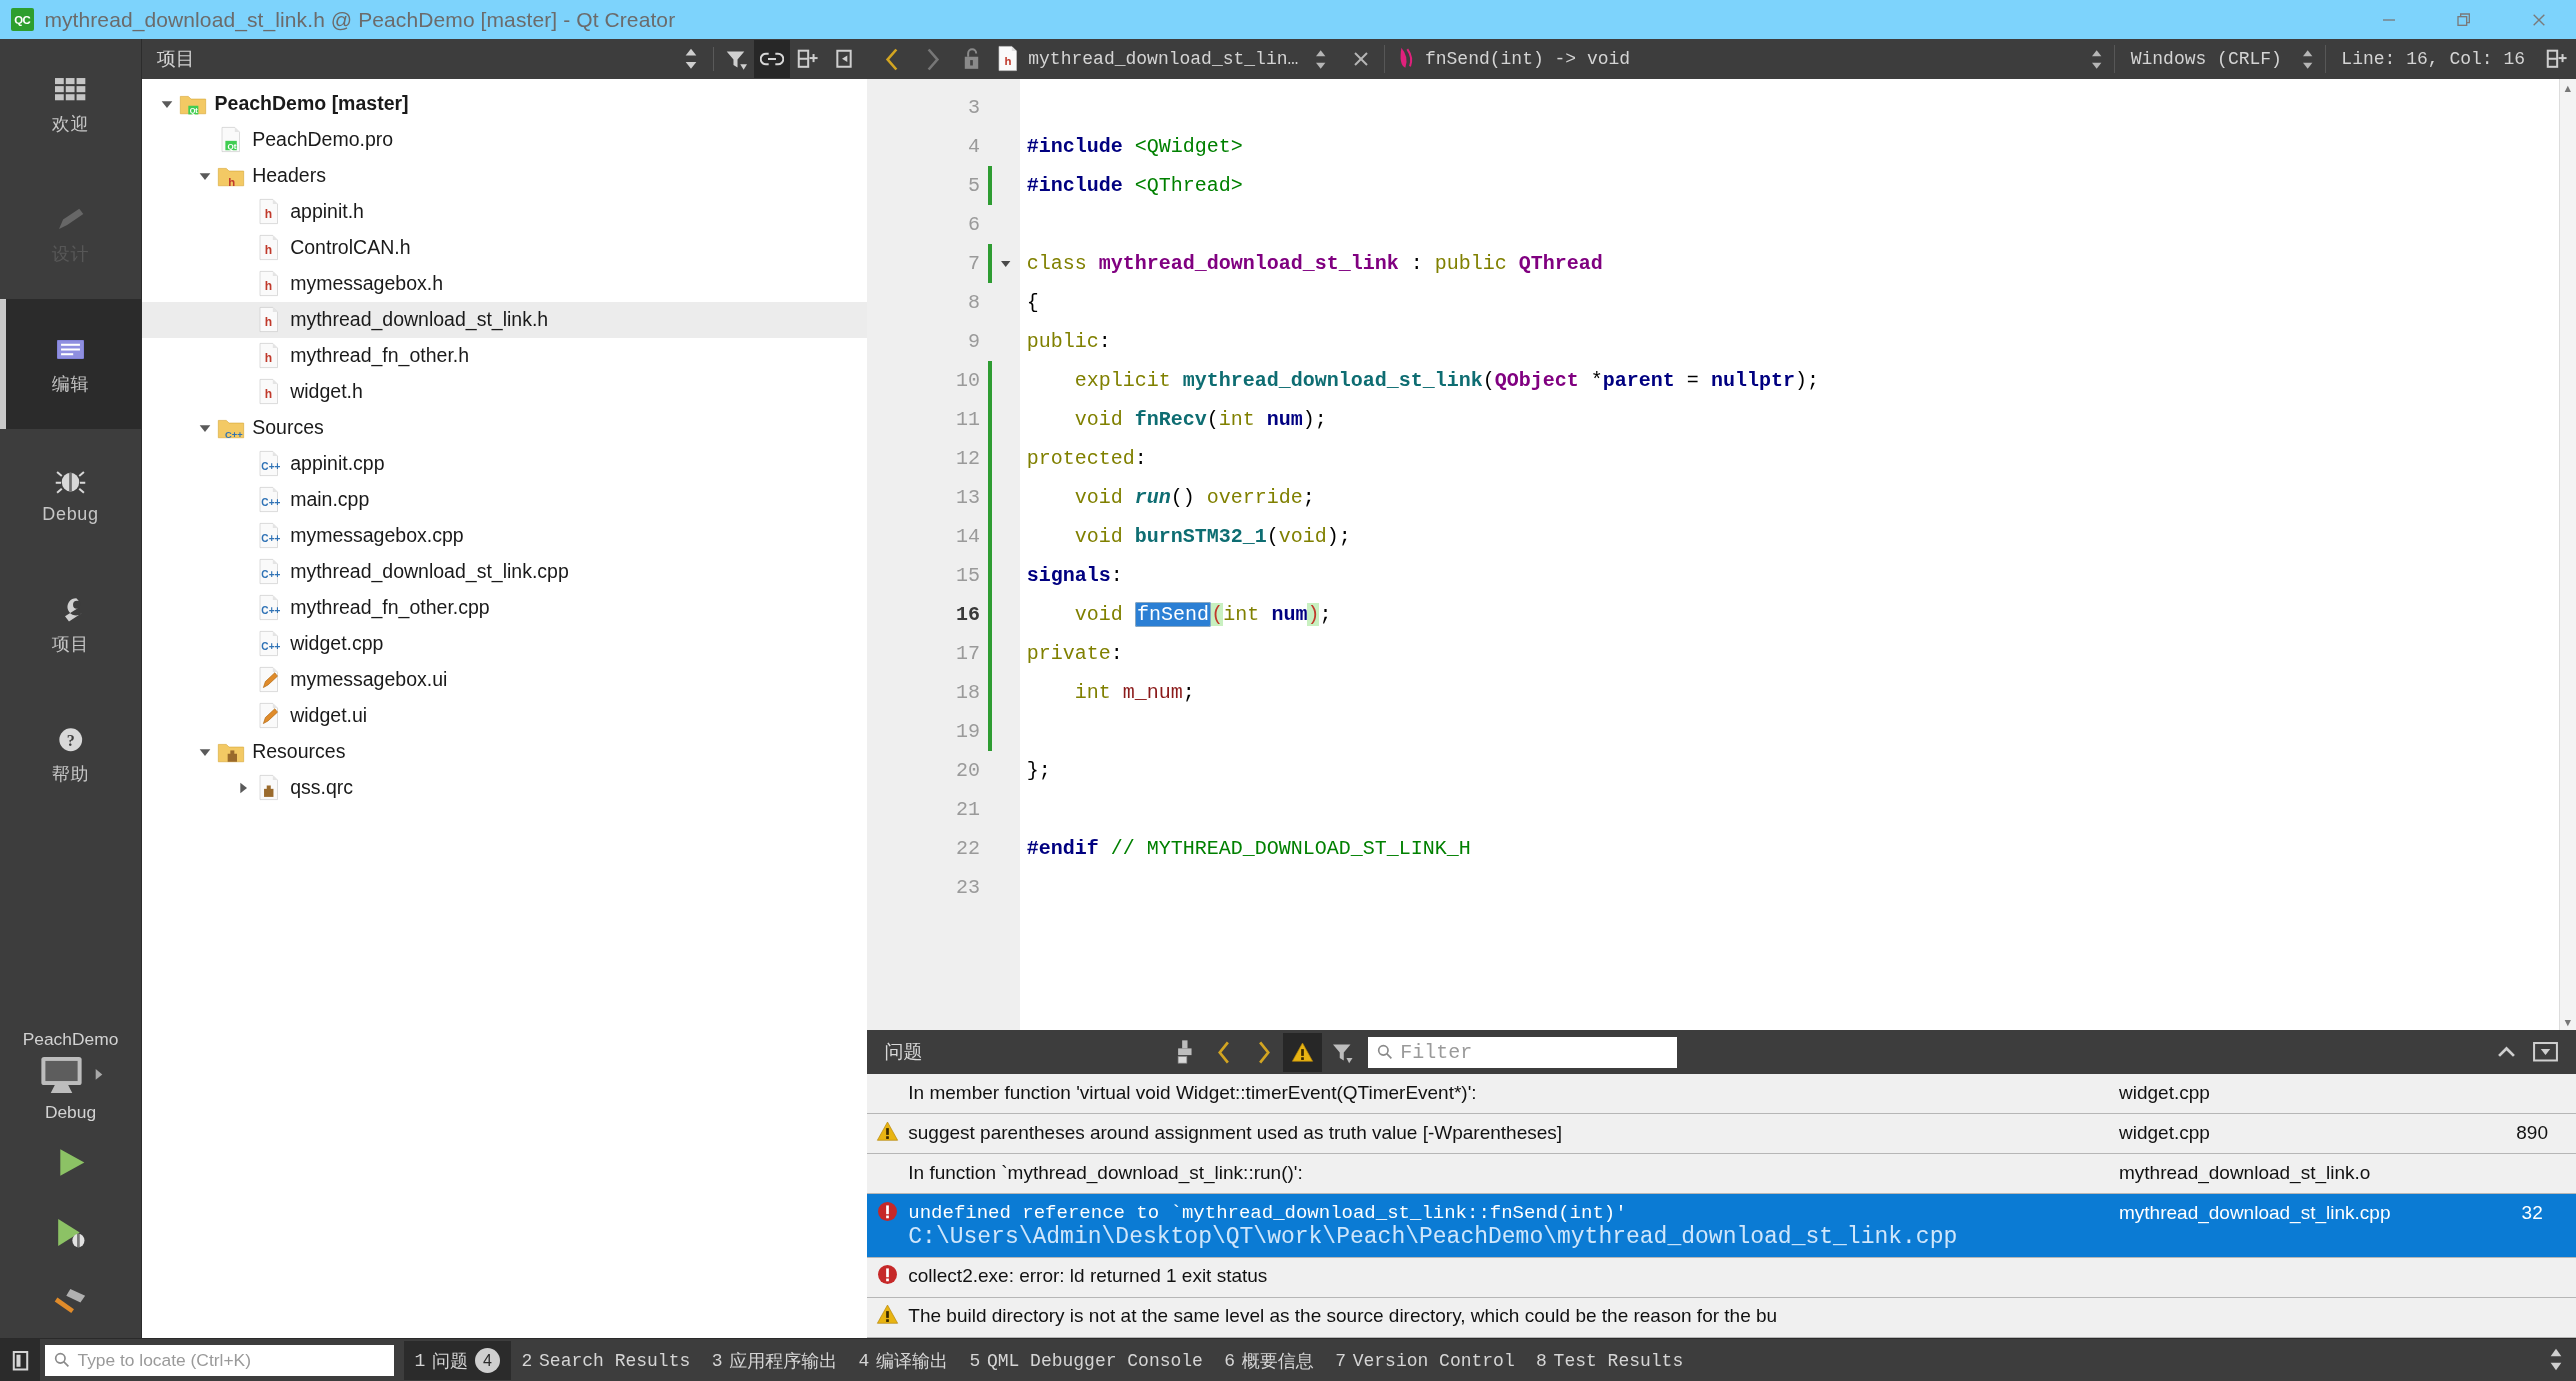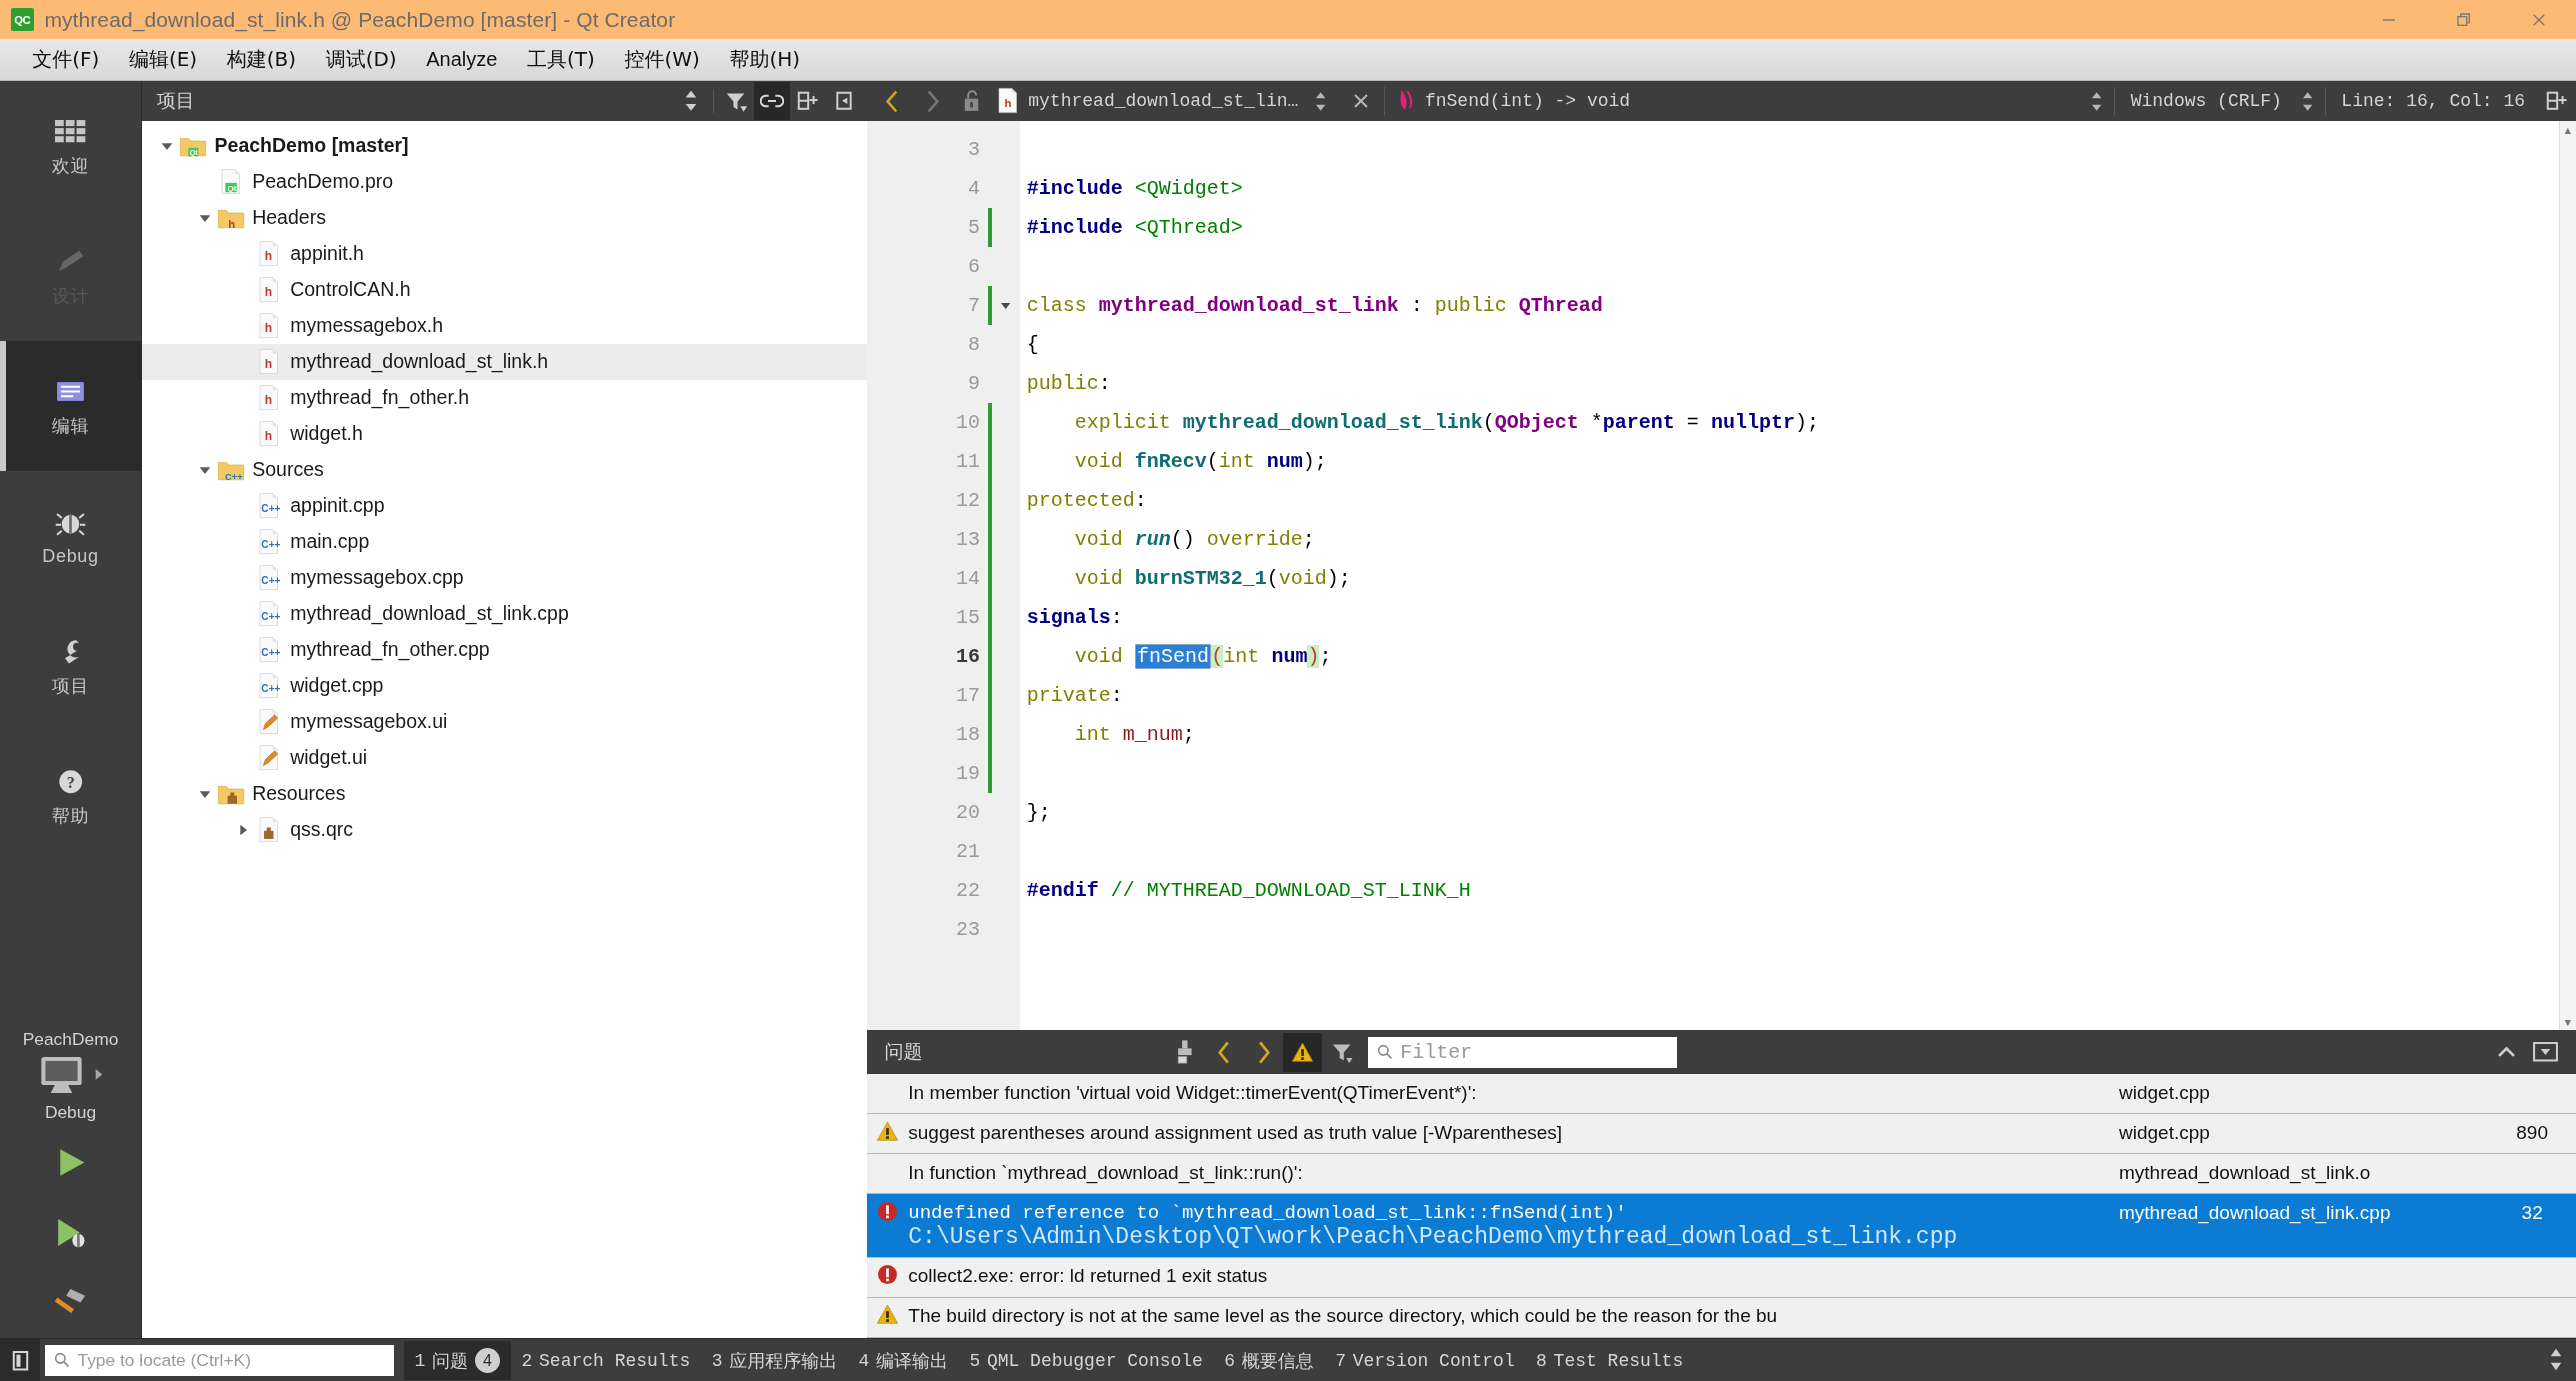--- a/index.html
+++ b/index.html
@@ -6,21 +6,21 @@
   html, body {
     width: 2576px; height: 1382px;
     overflow: hidden;
     font-family: "Liberation Sans", sans-serif;
     background: #ffffff;
   }
   .app { position: relative; width: 2576px; height: 1382px; display: flex; flex-direction: column; }
 
   
   .titlebar {
-    height: 39px; background: #fdba74; display: flex; align-items: center;
+    height: 39px; background: #7dd3fc; display: flex; align-items: center;
     flex: 0 0 39px; position: relative;
   }
   .title-ico {
     width: 23px; height: 23px; margin-left: 10.7px; background: #2e9e2e;
     border-radius: 2px; color: #fff; font-size: 11.4px; font-weight: bold;
     display:flex; align-items:center; justify-content:center; letter-spacing:-0.7px;
     font-family: "Liberation Sans", sans-serif;
   }
   .title-text { margin-left: 10.7px; font-size: 21px; color: #6b6b6b; letter-spacing: 0.1px; }
   .win-ctrl { position: absolute; right: 0; top: 0; height: 39px; display: flex; }
@@ -208,30 +208,20 @@
       </div>
       <div class="win-btn close">
         <svg width="20" height="20" viewBox="0 0 30 30">
           <line x1="7" y1="7" x2="23" y2="23" stroke="#7a7a7a" stroke-width="2"></line>
           <line x1="23" y1="7" x2="7" y2="23" stroke="#7a7a7a" stroke-width="2"></line>
         </svg>
       </div>
     </div>
   </div>
 
-  <div class="menubar">
-    <div class="menu-item cjk">文件(F)</div>
-    <div class="menu-item cjk">编辑(E)</div>
-    <div class="menu-item cjk">构建(B)</div>
-    <div class="menu-item cjk">调试(D)</div>
-    <div class="menu-item">Analyze</div>
-    <div class="menu-item cjk">工具(T)</div>
-    <div class="menu-item cjk">控件(W)</div>
-    <div class="menu-item cjk">帮助(H)</div>
-  </div>
 
   <div class="body">
 
     <div class="modebar">
 
       <div class="mode">
         <div class="mode-ico">
           <svg width="31" height="23" viewBox="0 0 46 34">
             <g fill="#c6c6c6">
               <rect x="0" y="0" width="13" height="9"></rect>

